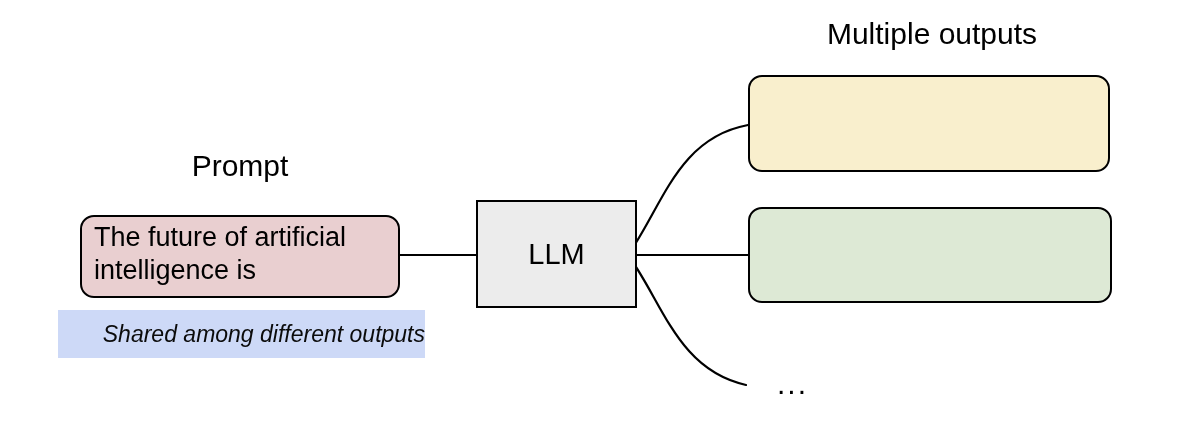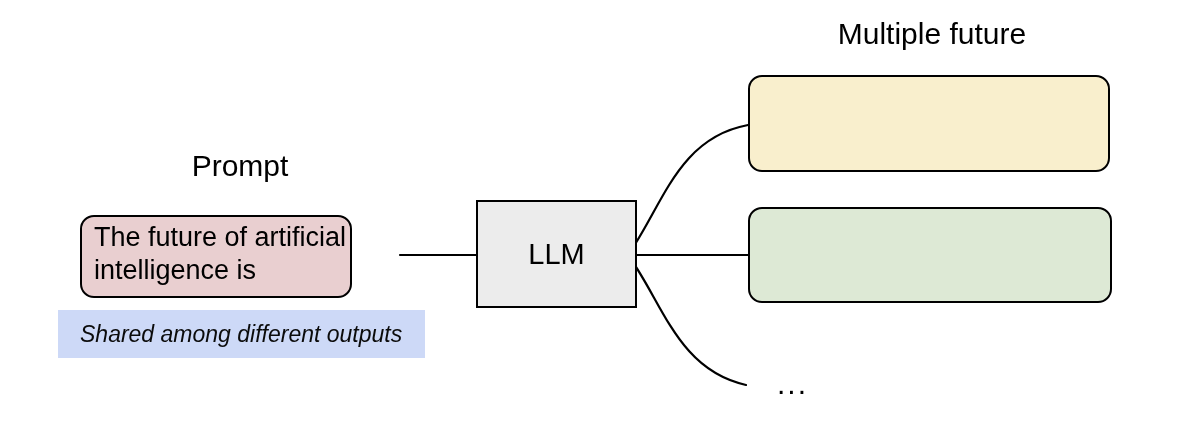--- a/index.html
+++ b/index.html
@@ -23,36 +23,37 @@
     text-align: center;
     white-space: nowrap;
   }
   .node {
     box-sizing: border-box;
     border: 2.5px solid #000000;
   }
   .rounded { border-radius: 14px; }
   .prompt-box {
     left: 80px; top: 215px;
-    width: 272px; height: 83px;
+    width: 320px; height: 83px;
     padding: 4px 0 0 12px;
     font-size: 27px;
     line-height: 33px;
     color: #000000;
   }
   .note-box {
     left: 58px; top: 310px;
     width: 367px; height: 48px;
     display: flex;
     align-items: center;
     padding-left: 22px;
     box-sizing: border-box;
     font-style: italic;
     font-size: 23px;
     color: #0b0b0b;
+    justify-content: flex-end;
   }
   .llm-box {
     left: 476px; top: 200px;
     width: 161px; height: 108px;
     display: flex;
     align-items: center;
     justify-content: center;
     font-size: 29px;
     color: #000000;
   }
@@ -95,21 +96,21 @@
   </div>
 
   <div class="abs note-box" style="background: rgb(205, 217, 247);">
     <span>Shared among different outputs</span>
   </div>
 
   <div class="abs node llm-box" style="background: rgb(236, 236, 236);">
     <span>LLM</span>
   </div>
 
-  <div class="abs diagram-title" style="left:752px; top:16px; width:360px;">Multiple future</div>
+  <div class="abs diagram-title" style="left:752px; top:16px; width:360px;">Multiple outputs</div>
 
   <div class="abs node rounded output-box-1" style="background: rgb(249, 239, 205);"></div>
 
   <div class="abs node rounded output-box-2" style="background: rgb(221, 233, 213);"></div>
 
   <div class="abs ellipsis">...</div>
 
 </div>
 
 </body></html>

